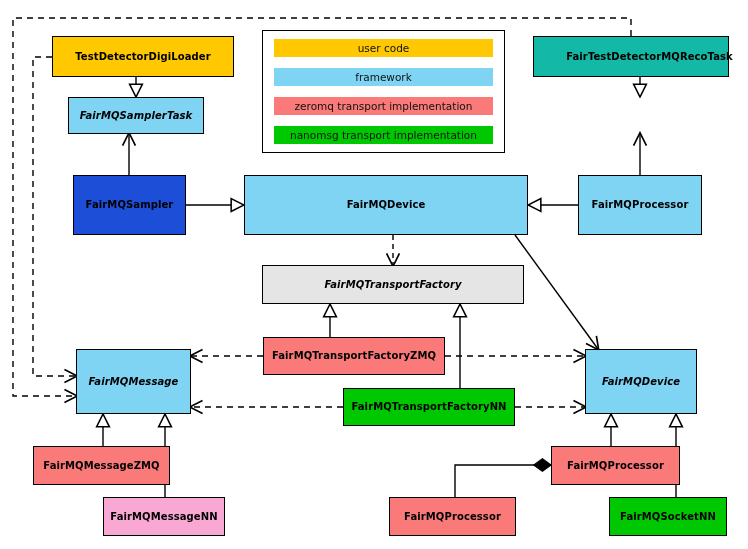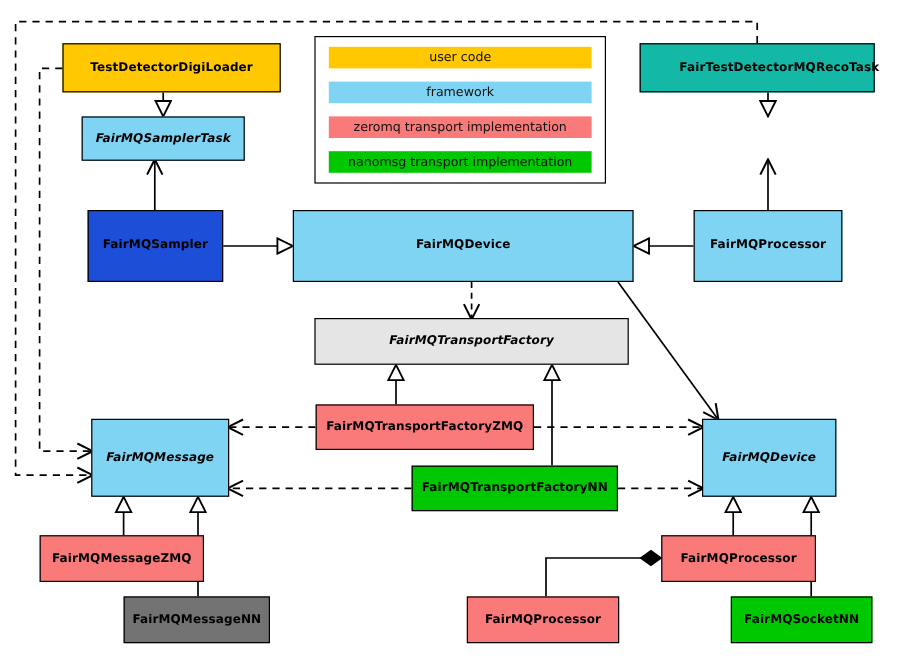--- a/index.html
+++ b/index.html
@@ -150,18 +150,18 @@
   <div class="node abstract" style="left: 68px; top: 97px; width: 136px; height: 37px; background: rgb(127, 212, 244);">FairMQSamplerTask</div>
   <div class="node" style="left: 73px; top: 175px; width: 113px; height: 60px; background: #1d4ed8;">FairMQSampler</div>
   <div class="node" style="left: 244px; top: 175px; width: 284px; height: 60px; background: rgb(127, 212, 244);">FairMQDevice</div>
   <div class="node" style="left: 578px; top: 175px; width: 124px; height: 60px; background: rgb(127, 212, 244);">FairMQProcessor</div>
   <div class="node abstract" style="left: 262px; top: 265px; width: 262px; height: 39px; background: #e5e5e5;">FairMQTransportFactory</div>
   <div class="node" style="left: 263px; top: 337px; width: 182px; height: 38px; background: rgb(250, 122, 122);">FairMQTransportFactoryZMQ</div>
   <div class="node" style="left: 343px; top: 388px; width: 172px; height: 38px; background: rgb(0, 200, 0);">FairMQTransportFactoryNN</div>
   <div class="node abstract" style="left: 76px; top: 349px; width: 115px; height: 65px; background: rgb(127, 212, 244);">FairMQMessage</div>
   <div class="node abstract" style="left: 585px; top: 349px; width: 112px; height: 65px; background: rgb(127, 212, 244);">FairMQDevice</div>
   <div class="node" style="left: 33px; top: 446px; width: 137px; height: 39px; background: rgb(250, 122, 122);">FairMQMessageZMQ</div>
-  <div class="node" style="left: 103px; top: 497px; width: 122px; height: 39px; background: #737373;">FairMQMessageNN</div>
+  <div class="node" style="left: 103px; top: 497px; width: 122px; height: 39px; background: #f9a8d4;">FairMQMessageNN</div>
   <div class="node" style="left: 551px; top: 446px; width: 129px; height: 39px; background: rgb(250, 122, 122);">FairMQProcessor</div>
   <div class="node" style="left: 389px; top: 497px; width: 127px; height: 39px; background: rgb(250, 122, 122);">FairMQProcessor</div>
   <div class="node" style="left: 609px; top: 497px; width: 118px; height: 39px; background: rgb(0, 200, 0);">FairMQSocketNN</div>
 
 </div>
 
 </body></html>

